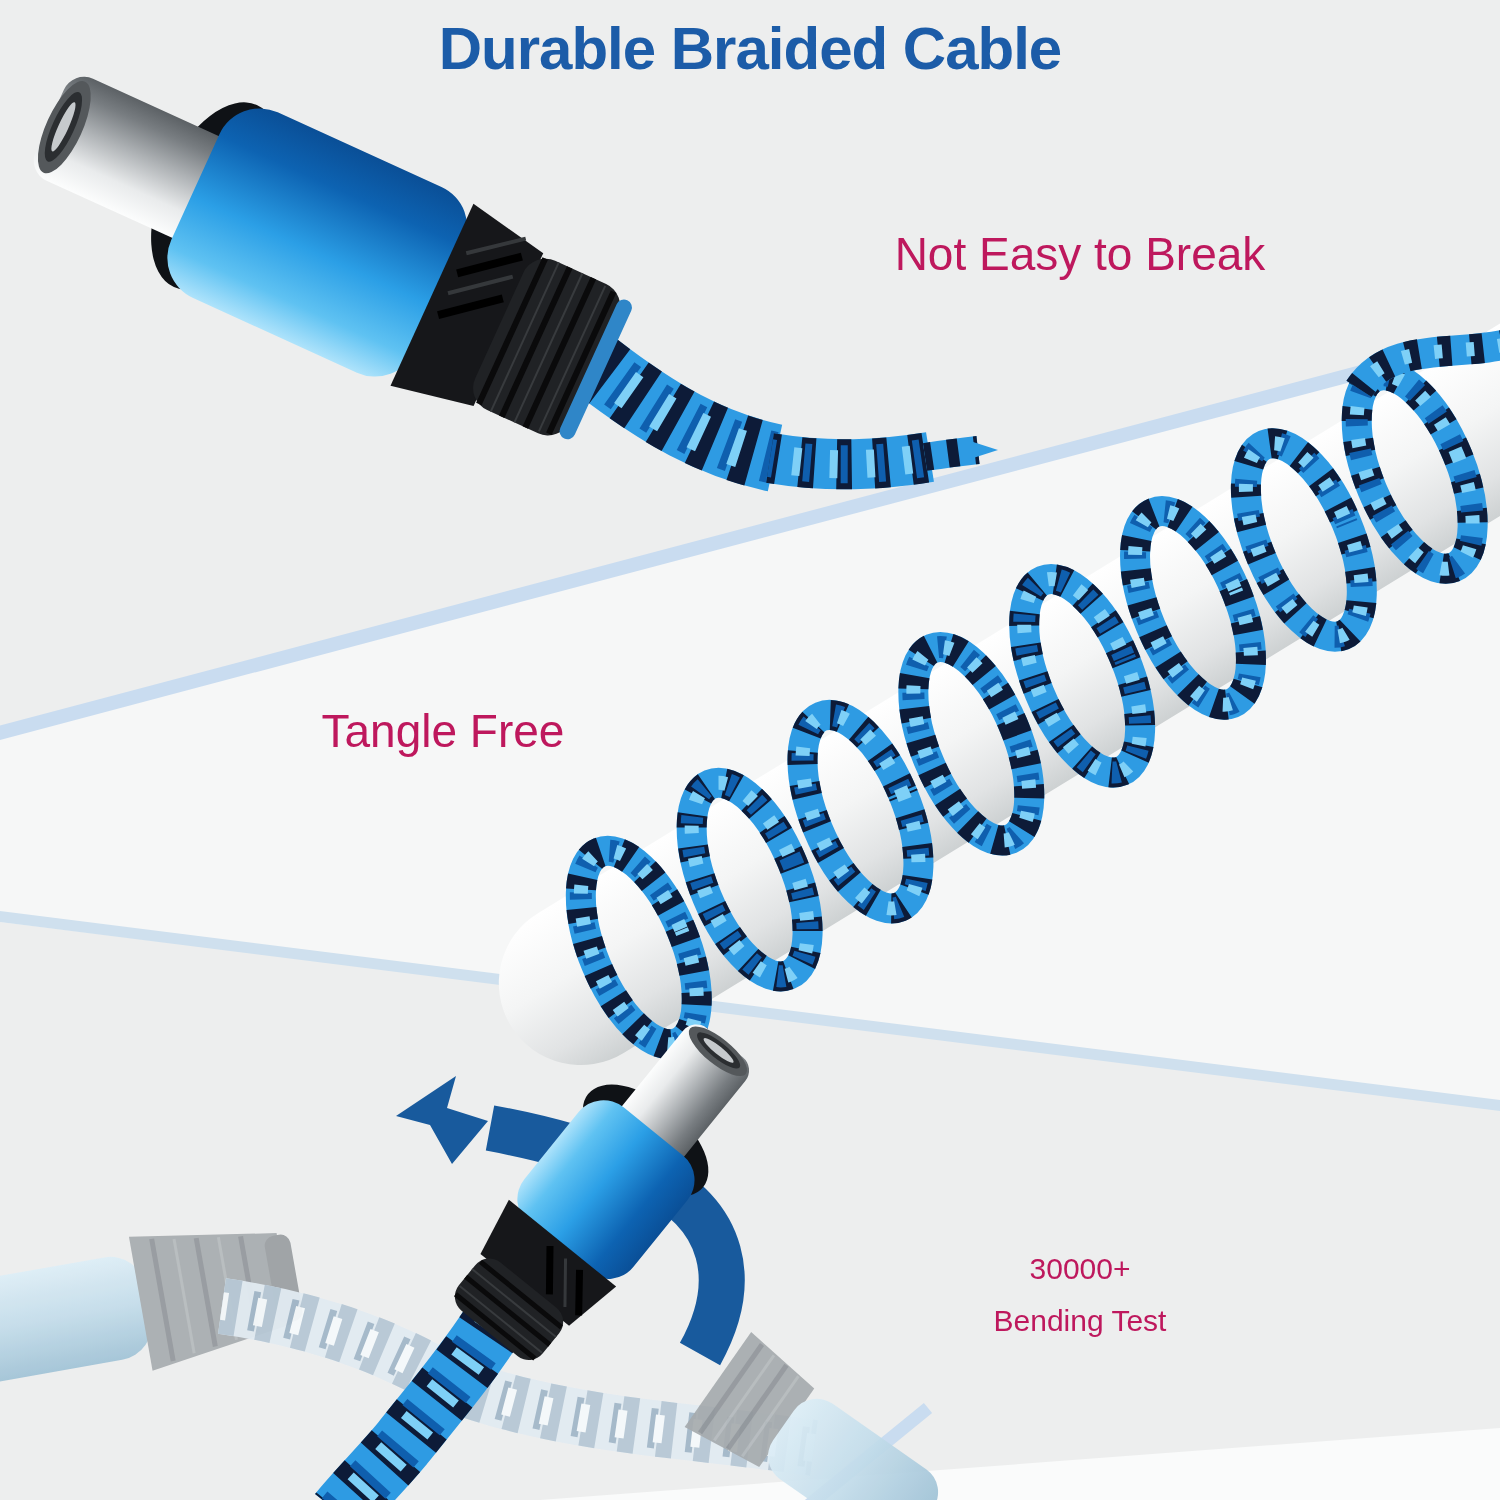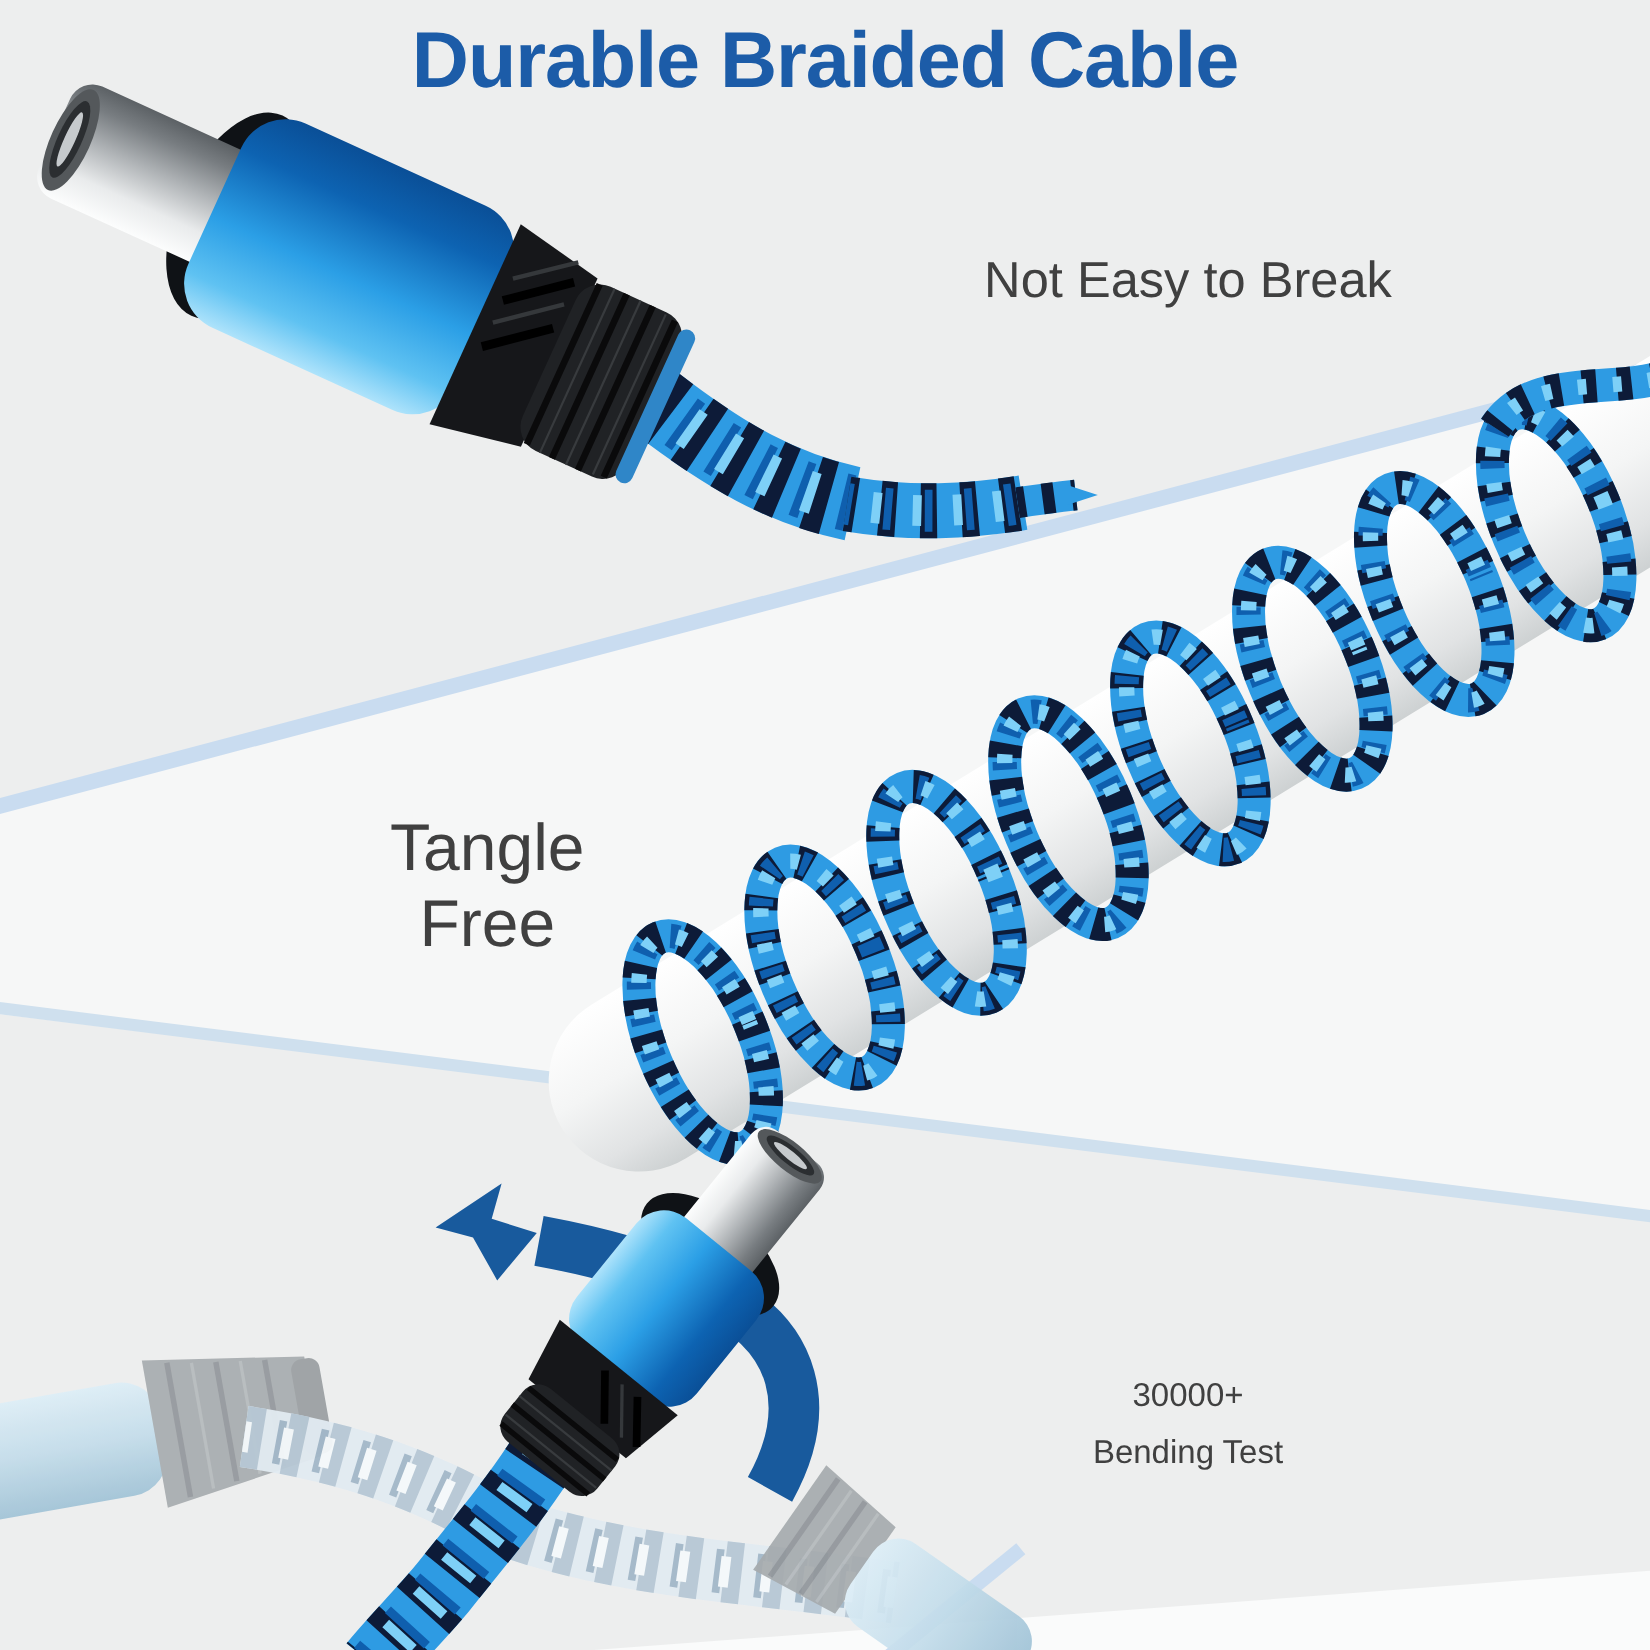--- a/index.html
+++ b/index.html
@@ -1,27 +1,27 @@
 <!DOCTYPE html>
 <html><head>
 <meta charset="utf-8">
 <style>
   html,body{margin:0;padding:0;background:#ffffff;}
   .stage{
     position:relative;width:1500px;height:1500px;overflow:hidden;
     background:#edeeee;font-family:"Liberation Sans", sans-serif;
   }
   .stage svg{position:absolute;left:0;top:0;}
-  .overlay-text{position:absolute;color:#404040;}
+  .overlay-text{position:absolute;color:#be185d;}
   .title{
     left:0;top:14px;width:1500px;text-align:center;
-    font-size:72px;font-weight:bold;letter-spacing:-1px;color:#1c5ca8;
+    font-size:60px;font-weight:bold;letter-spacing:-1px;color:#1c5ca8;
   }
   .cap-break{left:850px;top:227px;width:460px;text-align:center;font-size:46px;}
-  .cap-tangle{left:288px;top:736px;width:310px;text-align:center;font-size:60px;}
+  .cap-tangle{left:288px;top:704px;width:310px;text-align:center;font-size:46px;}
   .cap-bend{left:920px;top:1243px;width:320px;text-align:center;font-size:30px;line-height:52px;}
   
   .sB{stroke:#2e9be3;fill:none}
   .sN{stroke:#0d1b38;fill:none}
   .sD{stroke:#0f5fae;fill:none}
   .sH{stroke:#7ed0f7;fill:none}
   
   .gB{stroke:#e2ebf2;fill:none}
   .gN{stroke:#b7c8d5;fill:none}
   .gH{stroke:#f5f9fb;fill:none}

